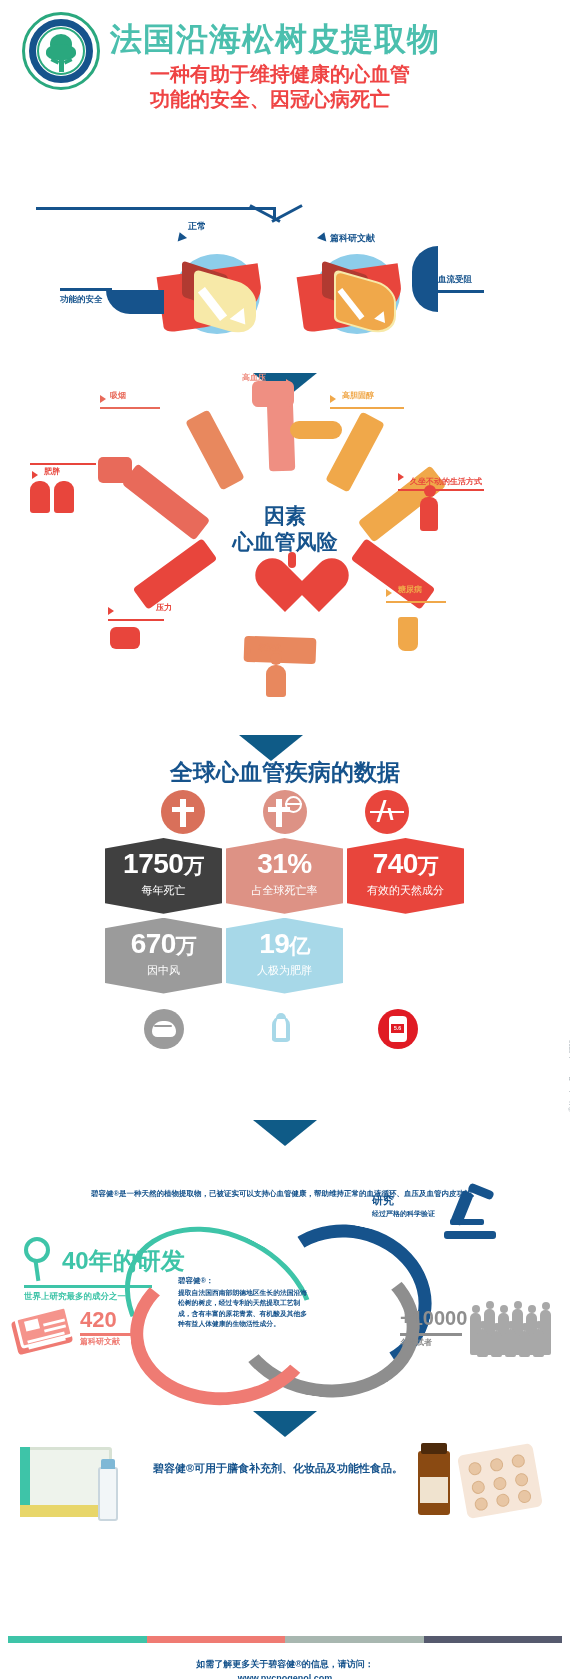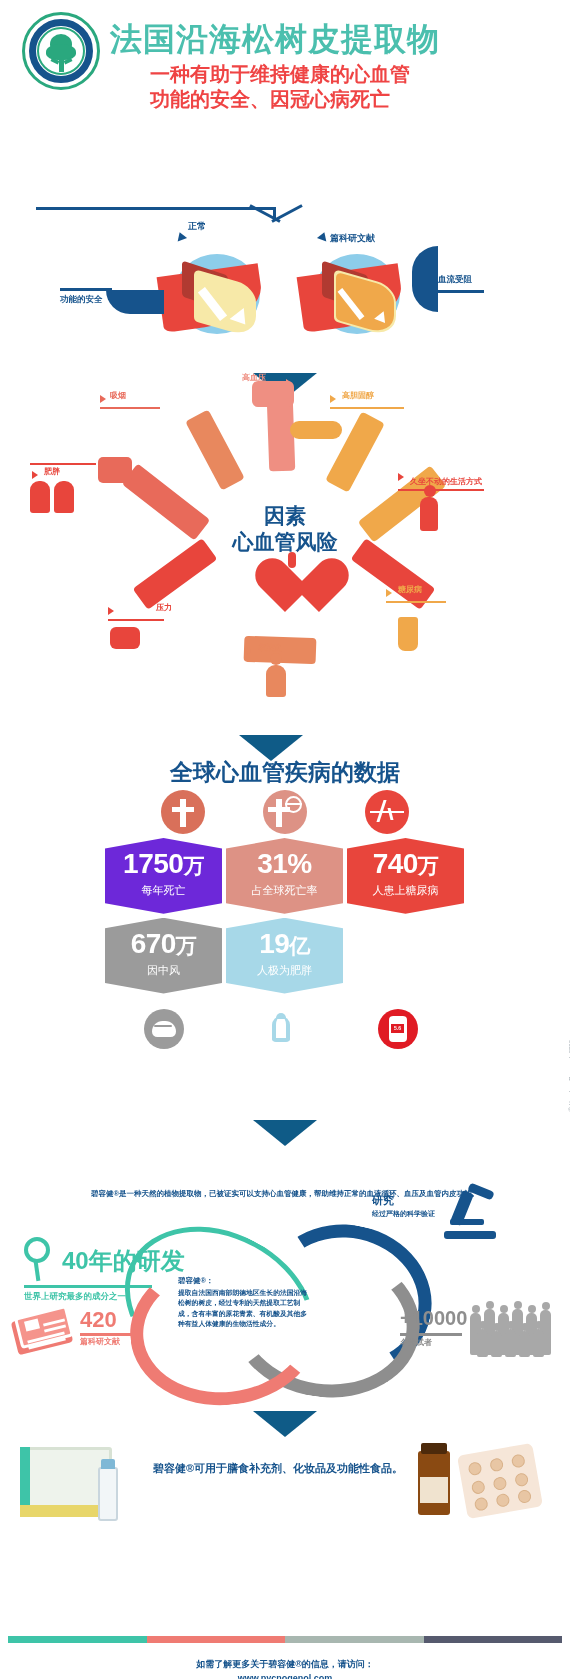--- a/index.html
+++ b/index.html
@@ -414,31 +414,31 @@
       </div>
       <div class="stat-ic" style="background:#e8453c;">
         <div class="ecg"></div>
         <div class="ecg-pk"></div>
         <div class="ecg-pk2"></div>
       </div>
     </div>
 
     <div class="stat-grid">
       <div class="stat-row">
-        <div class="stat-cell" style="background:#6d28d9;">
+        <div class="stat-cell" style="background:#404040;">
           <div class="stat-num"><span>1750</span><span class="u">万</span></div>
           <div class="stat-cap">每年死亡</div>
         </div>
         <div class="stat-cell" style="background:#dd9285;">
           <div class="stat-num"><span>31%</span></div>
           <div class="stat-cap">占全球死亡率</div>
         </div>
         <div class="stat-cell" style="background:#e8453c;">
           <div class="stat-num"><span>740</span><span class="u">万</span></div>
-          <div class="stat-cap">人患上糖尿病</div>
+          <div class="stat-cap">有效的天然成分</div>
         </div>
       </div>
       <div class="stat-row">
         <div class="stat-cell" style="background:#9b9b9b;">
           <div class="stat-num"><span>670</span><span class="u">万</span></div>
           <div class="stat-cap">因中风</div>
         </div>
         <div class="stat-cell" style="background:#a7d8e8;">
           <div class="stat-num"><span>19</span><span class="u">亿</span></div>
           <div class="stat-cap">人极为肥胖</div>

